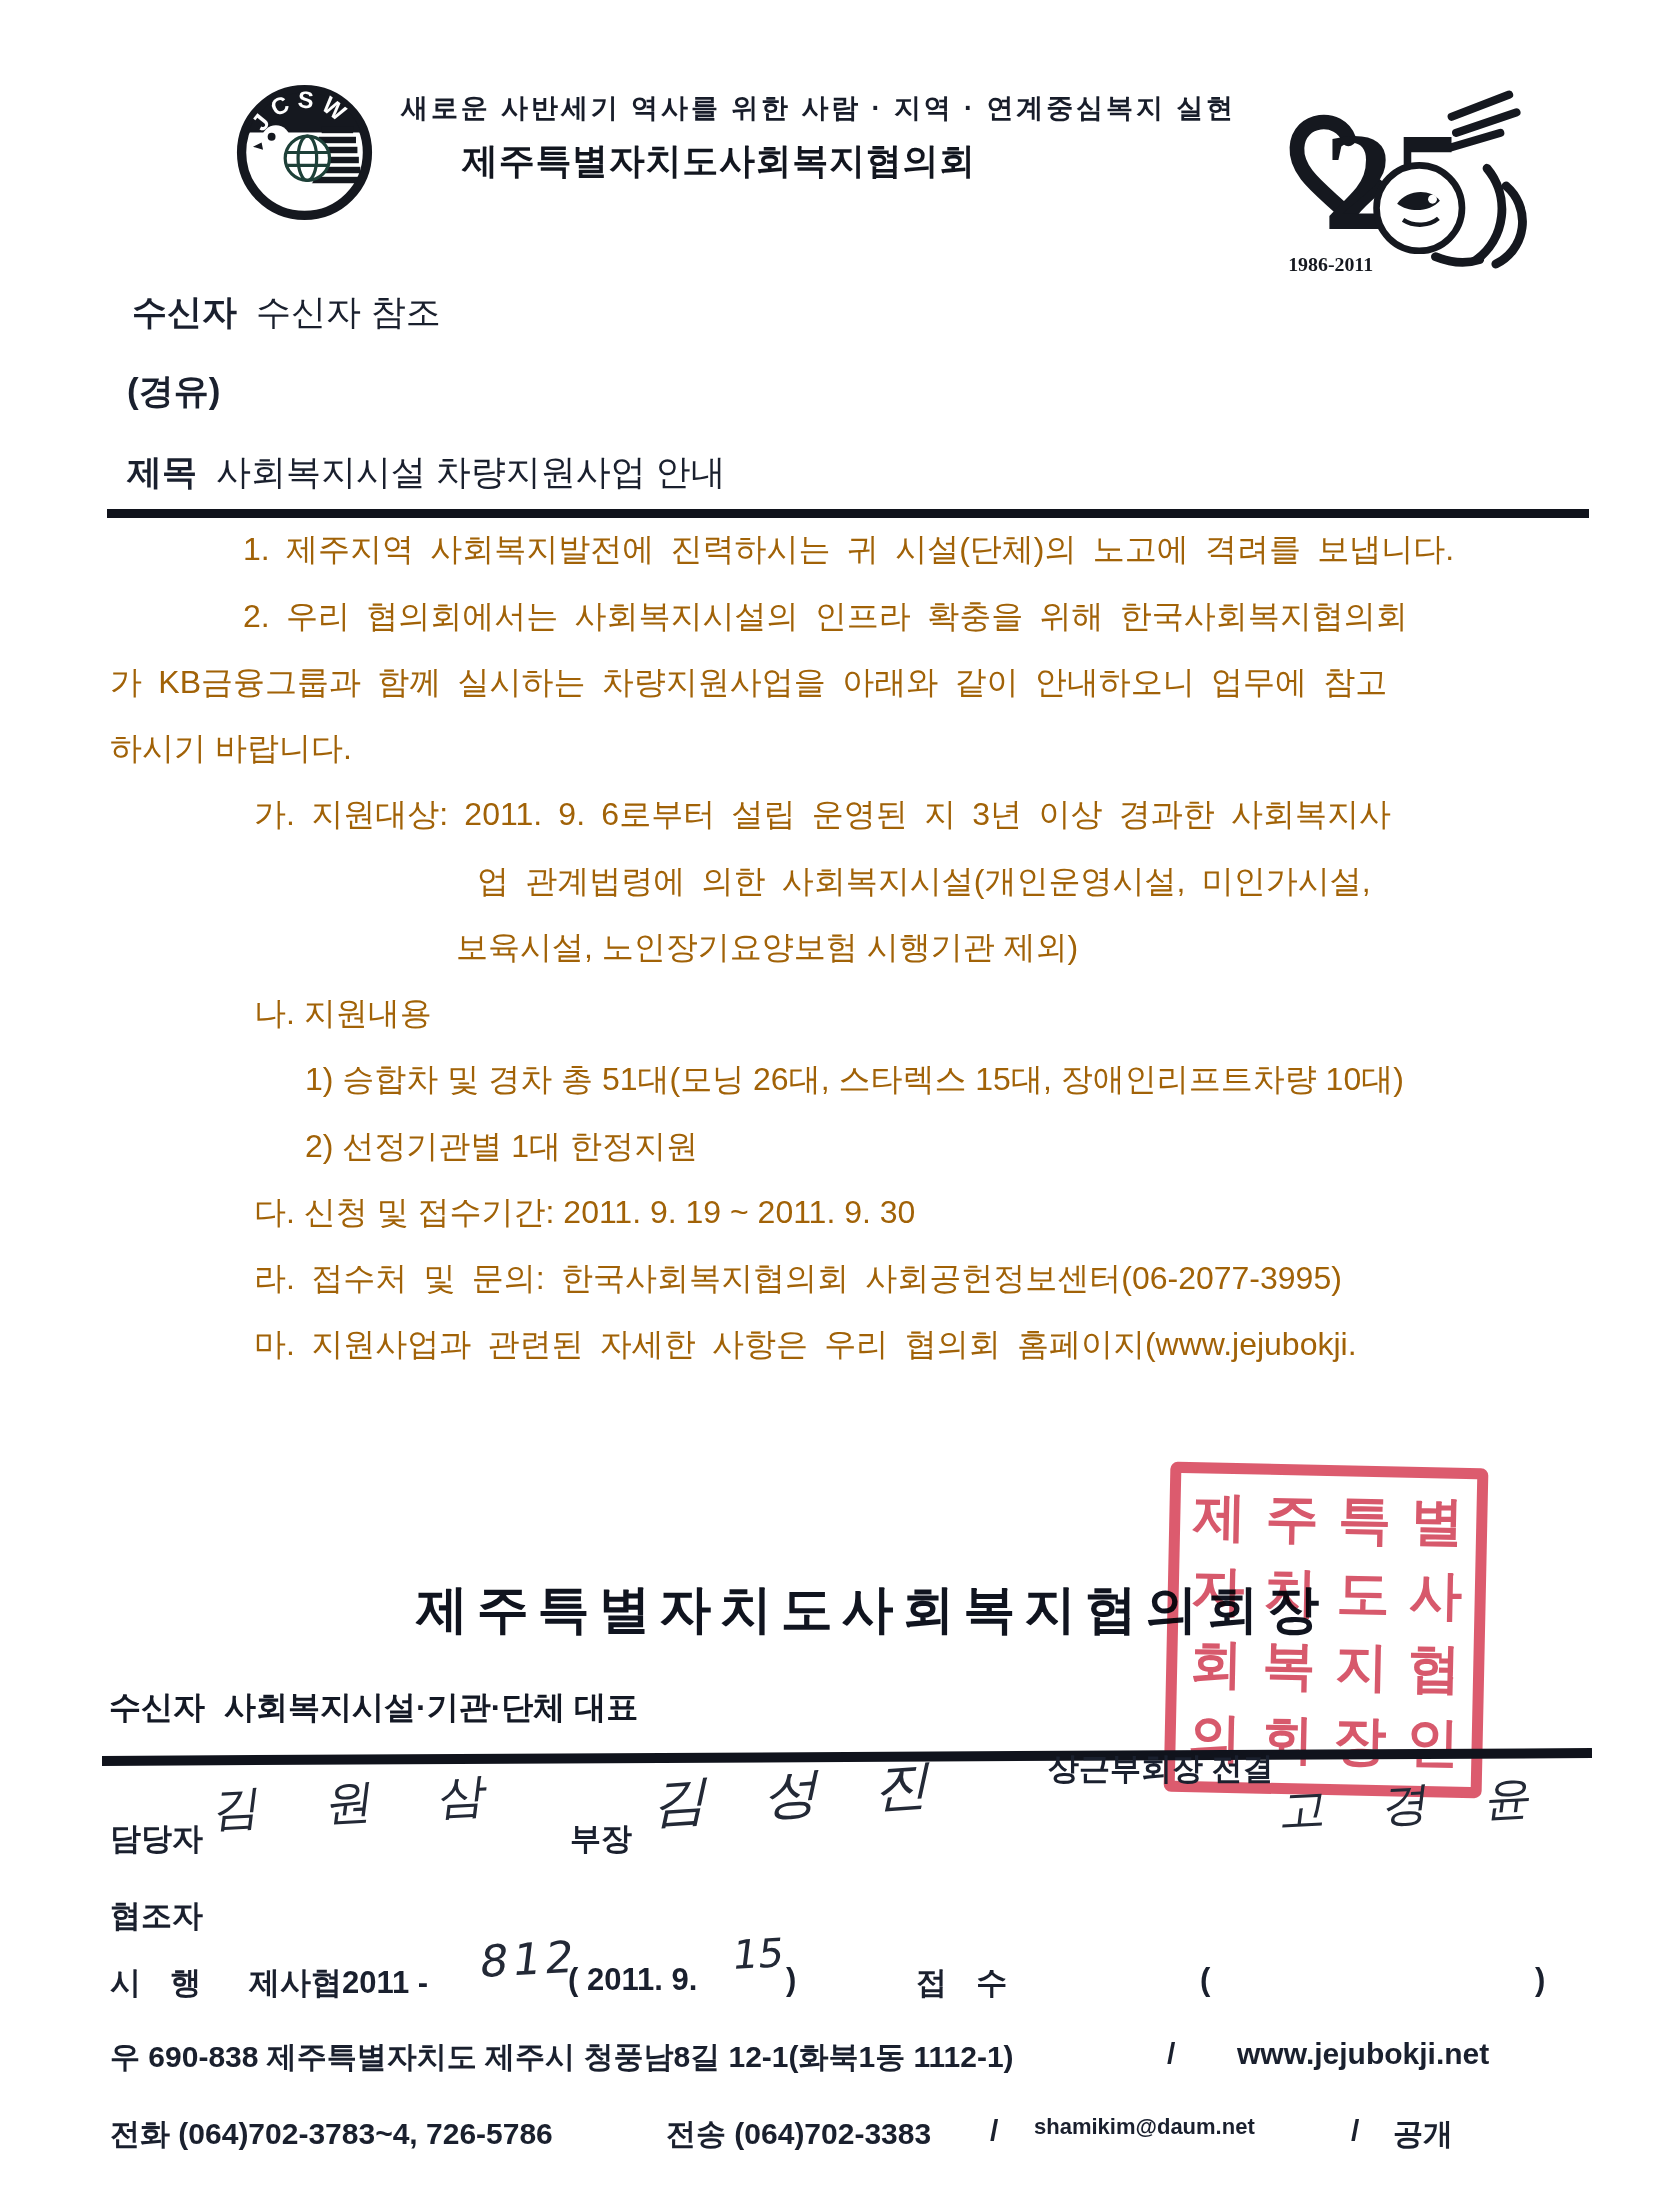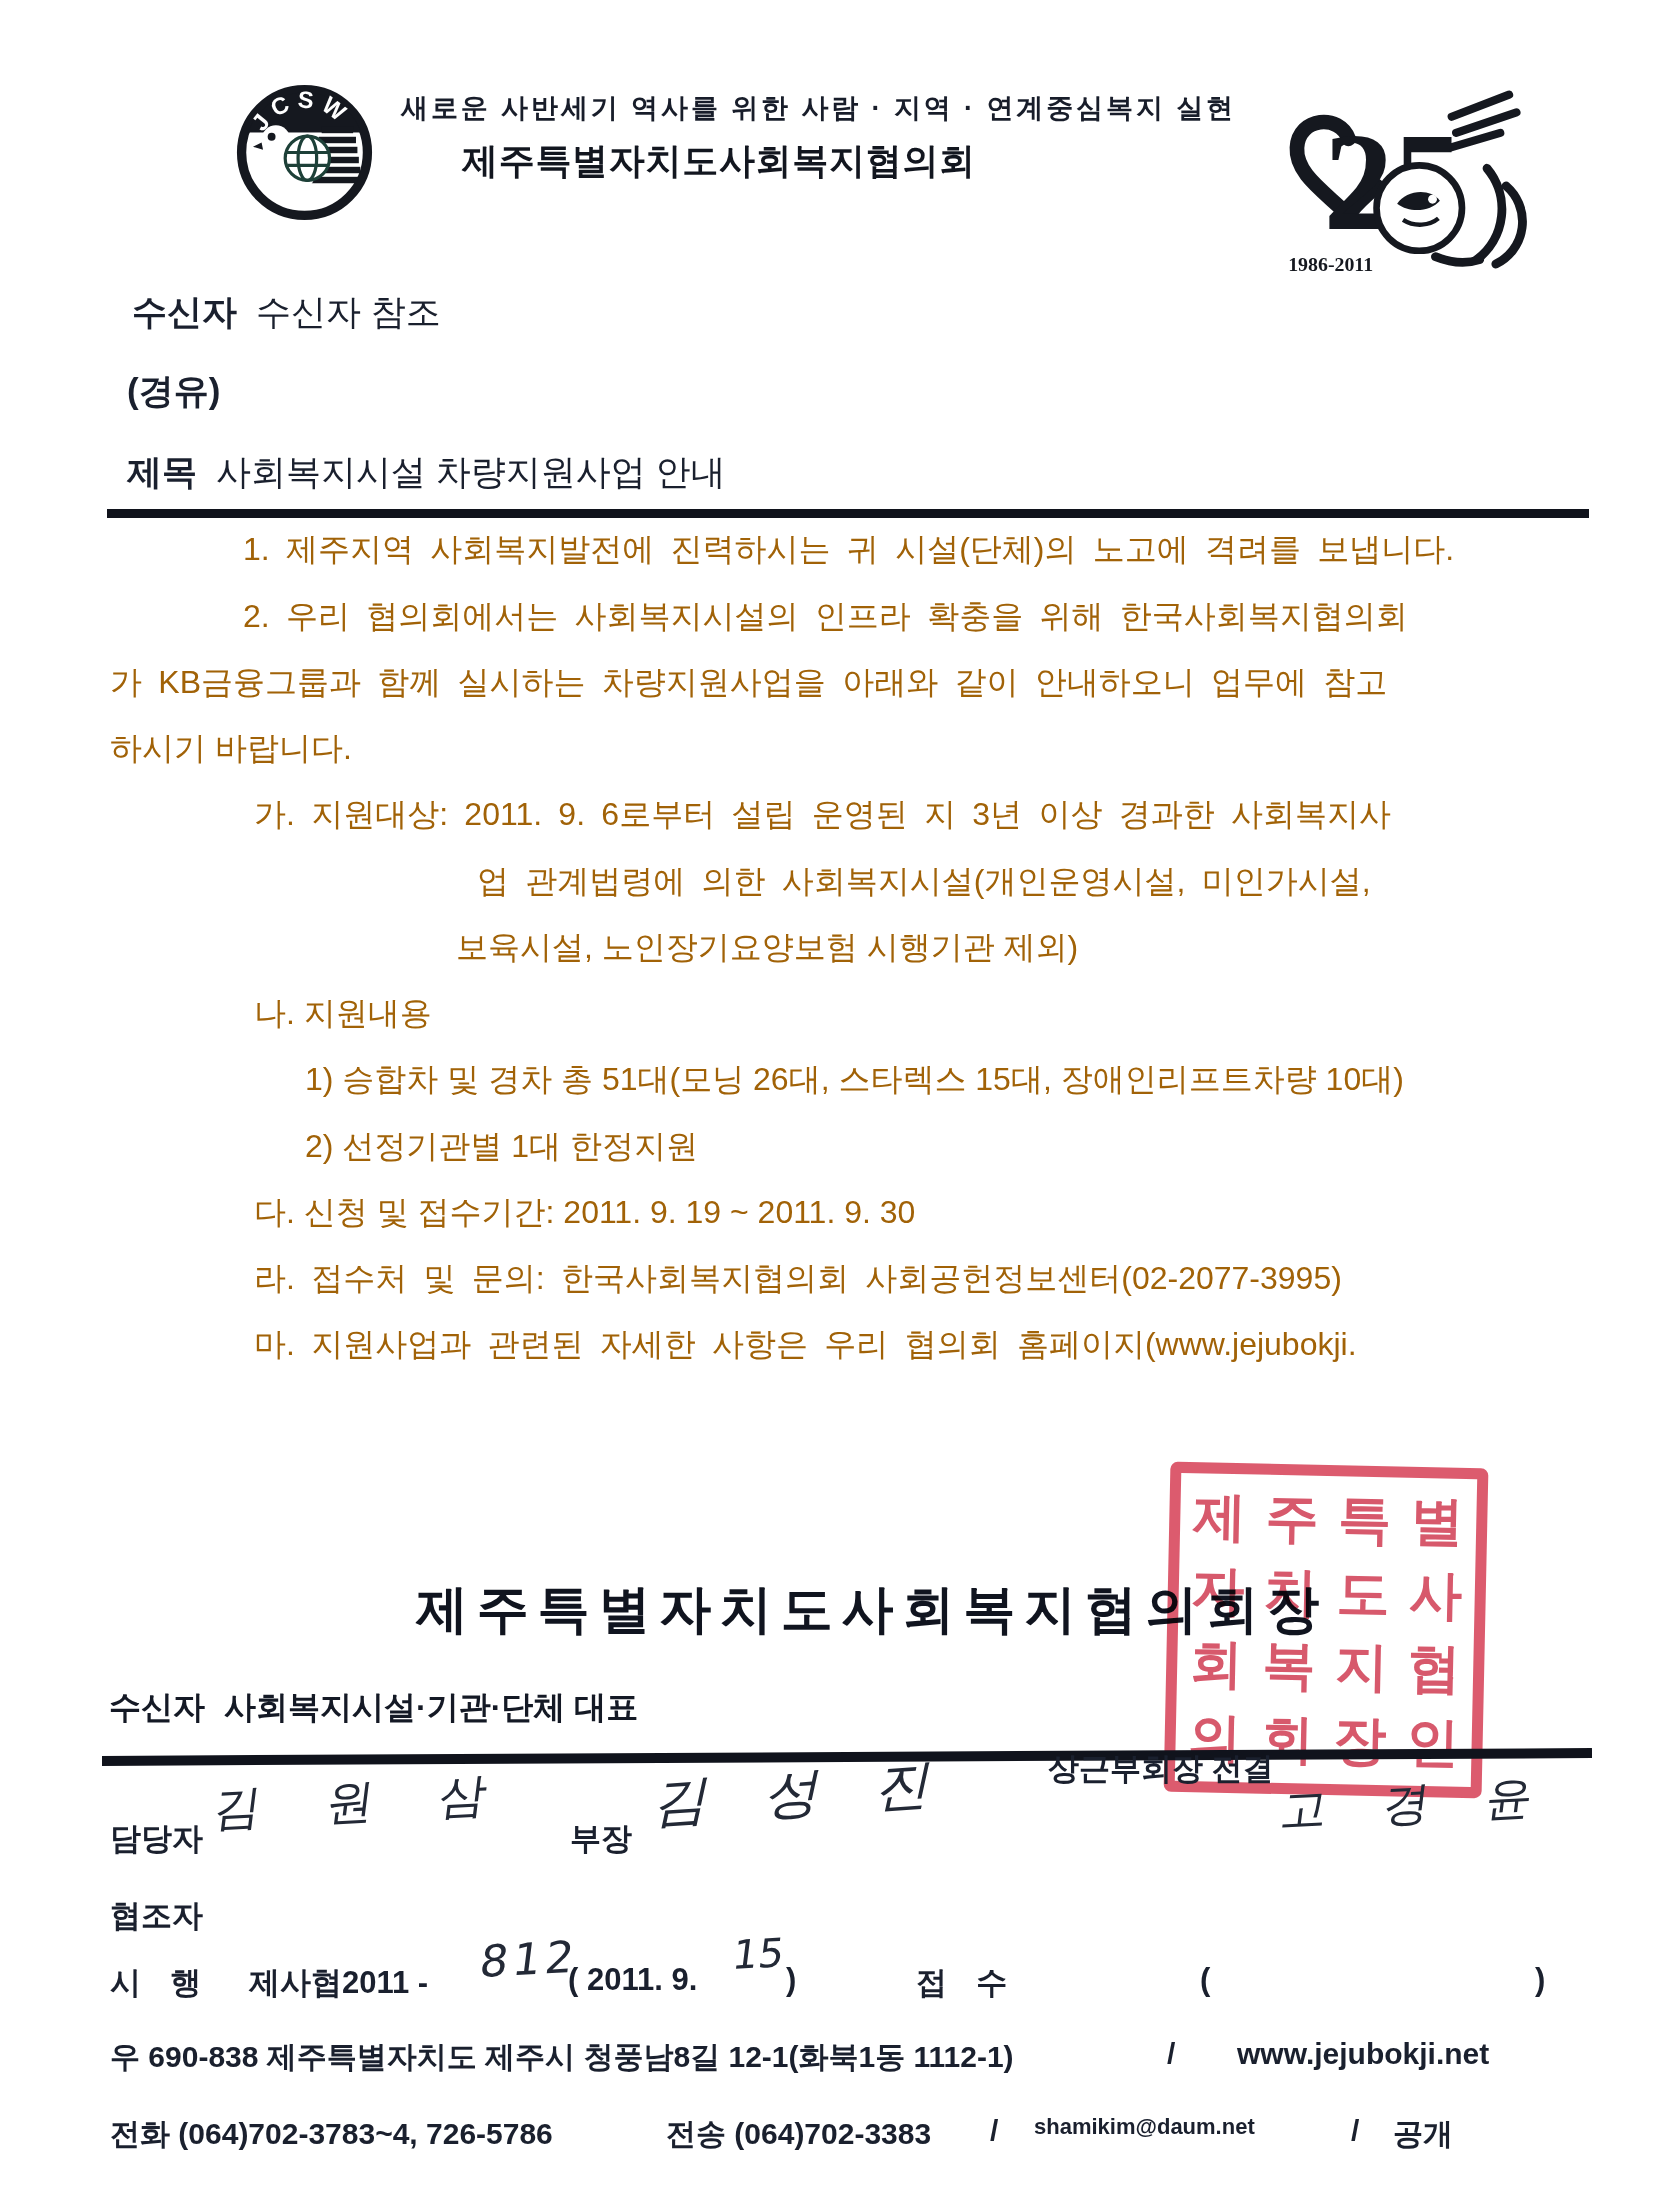--- a/index.html
+++ b/index.html
@@ -119,21 +119,21 @@
   <div class="abs bodyline just" style="left:243px; top:595px;">2. 우리 협의회에서는 사회복지시설의 인프라 확충을 위해 한국사회복지협의회</div>
   <div class="abs bodyline just" style="left:110px; top:661px;">가 KB금융그룹과 함께 실시하는 차량지원사업을 아래와 같이 안내하오니 업무에 참고</div>
   <div class="abs bodyline" style="left:110px; top:727px;">하시기 바랍니다.</div>
   <div class="abs bodyline just" style="left:254px; top:793px;">가. 지원대상: 2011. 9. 6로부터 설립 운영된 지 3년 이상 경과한 사회복지사</div>
   <div class="abs bodyline just" style="left:456px; top:860px;margin-left:21px;">업  관계법령에  의한  사회복지시설(개인운영시설,  미인가시설,</div>
   <div class="abs bodyline" style="left:456px; top:926px;">보육시설, 노인장기요양보험 시행기관 제외)</div>
   <div class="abs bodyline" style="left:254px; top:992px;">나. 지원내용</div>
   <div class="abs bodyline" style="left:305px; top:1058px;">1) 승합차 및 경차 총 51대(모닝 26대, 스타렉스 15대, 장애인리프트차량 10대)</div>
   <div class="abs bodyline" style="left:305px; top:1125px;">2) 선정기관별 1대 한정지원</div>
   <div class="abs bodyline" style="left:254px; top:1191px;">다. 신청 및 접수기간: 2011. 9. 19 ~ 2011. 9. 30</div>
-  <div class="abs bodyline just" style="left:254px; top:1257px;">라. 접수처 및 문의: 한국사회복지협의회 사회공헌정보센터(02-2077-3995)</div>
+  <div class="abs bodyline just" style="left:254px; top:1257px;">라. 접수처 및 문의: 한국사회복지협의회 사회공헌정보센터(06-2077-3995)</div>
   <div class="abs bodyline just" style="left:254px; top:1323px;">마. 지원사업과 관련된 자세한 사항은 우리 협의회 홈페이지(www.jejubokji.</div>
 
   <div class="abs signer" style="left:416px; top:1575px;">제주특별자치도사회복지협의회장</div>
 
   <div class="stamp">
     <span>제</span>
     <span>주</span>
     <span>특</span>
     <span>별</span>
     <span>자</span>

